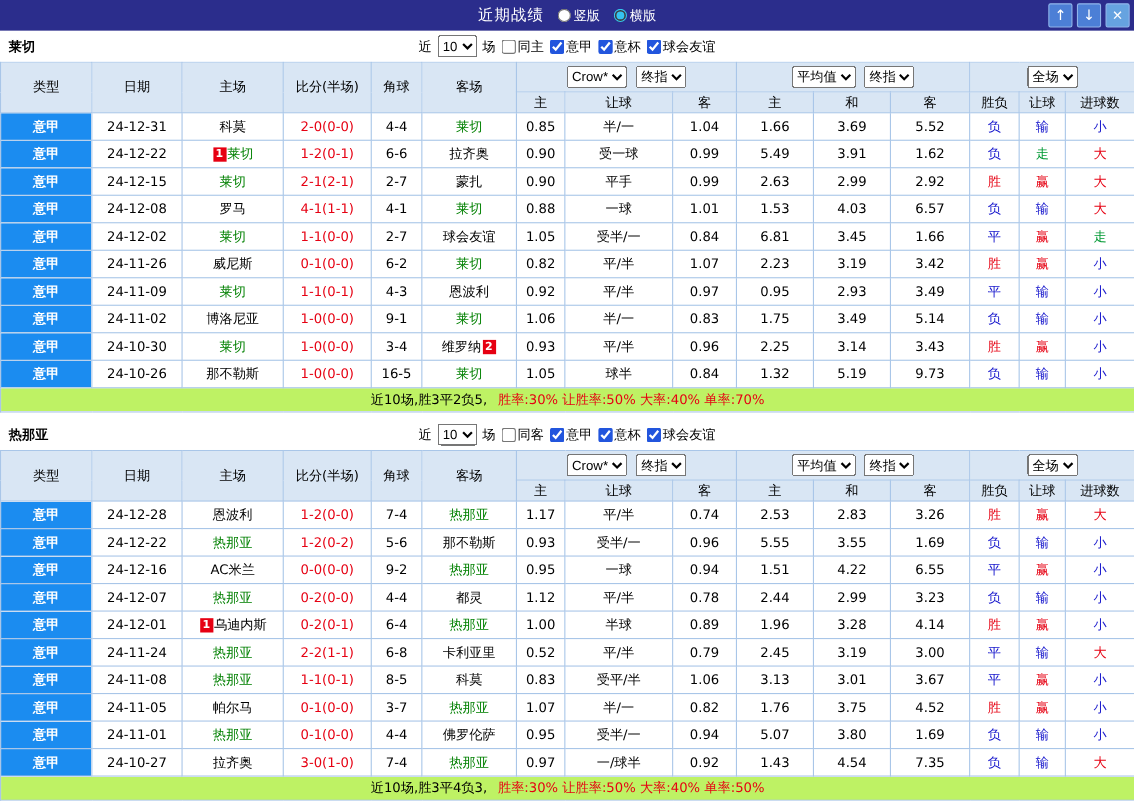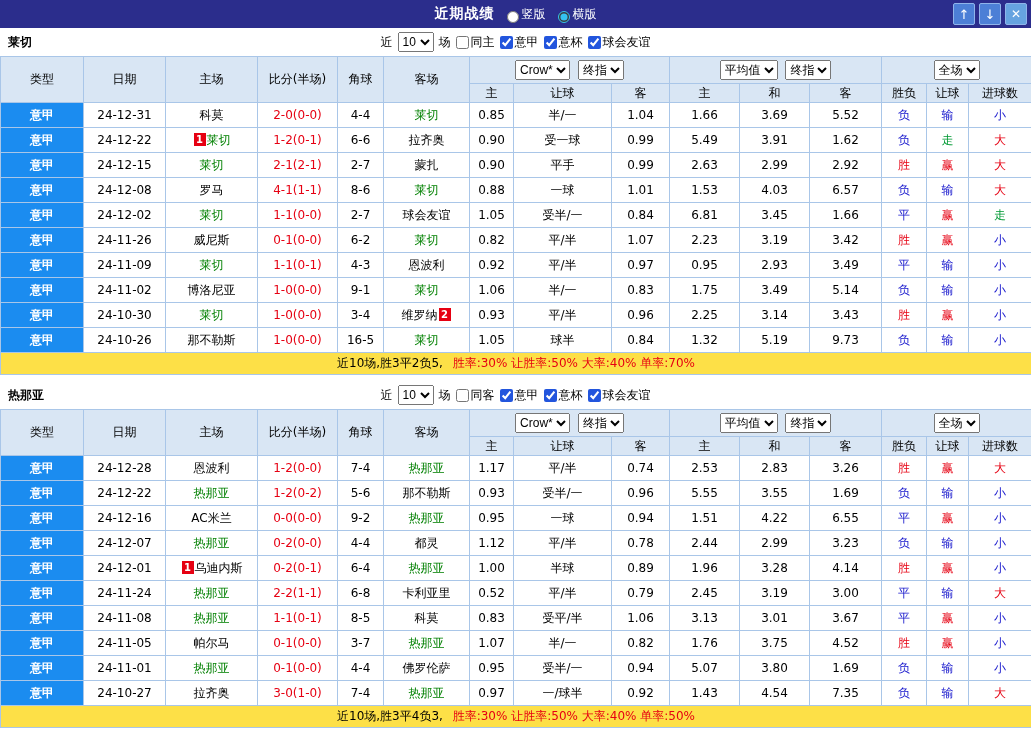--- a/index.html
+++ b/index.html
@@ -9,22 +9,22 @@
     font-family:"DejaVu Sans","Liberation Sans",sans-serif;
     font-size:12px;
     color:#000;
   }
   
   .titlebar {
     height:28px; background:#2b2d8c; color:#fff;
     display:flex; align-items:center; position:relative;
   }
   .title-group { margin:0 auto; display:flex; align-items:center; gap:12px; }
-  .titlebar .title { font-weight:bold; font-size:14px; letter-spacing:1px; }
-  .radio-opt { display:flex; align-items:flex-end; gap:3px; cursor:pointer; font-size:12px; color:#fff; }
+  .titlebar .title { font-weight:normal; font-size:14px; letter-spacing:1px; }
+  .radio-opt { display:flex; align-items:center; gap:3px; cursor:pointer; font-size:12px; color:#fff; }
   .radio-opt input { margin:0; accent-color:#35c4f0; width:12px; height:12px; cursor:pointer; }
   .win-buttons { position:absolute; right:4px; top:3px; display:flex; gap:4px; }
   .win-btn {
     width:22px; height:22px; border:1px solid #8fb4ea; border-radius:2px;
     background:#4c7fd6; color:#fff; font-size:13px; line-height:1;
     display:flex; align-items:center; justify-content:center; cursor:pointer; padding:0;
     font-family:"DejaVu Sans",sans-serif;
   }
   .win-btn.close { background:#66a3e0; font-size:12px; }
   
@@ -46,21 +46,21 @@
   thead select { height:20px; font-size:12px; margin:0 2px; max-width:72px; }
   tbody td { height:25px; background:#fff; }
   td.league { background:#1b8cf0; color:#fff; font-weight:bold; }
   td.score { color:#e60012; }
   .focal { color:#008000; }
   .badge {
     display:inline-block; min-width:12px; height:13px; line-height:13px;
     background:#e60012; color:#fff; font-size:10px; font-weight:bold;
     padding:0 1px; margin:0 1px; vertical-align:1px;
   }
-  tfoot td { height:22px; background:#fde047; }
+  tfoot td { height:22px; background:#bef264; }
   .sum-main { color:#000; }
   .sum-rates { color:#e60012; margin-left:6px; }
   .gap { height:6px; }
 </style>
 </head>
 <body>
 
 <header class="titlebar">
   <div class="title-group">
     <span class="title">近期战绩</span>
@@ -211,21 +211,21 @@
           <td>2.92</td>
           <td style="color: rgb(230, 0, 18);">胜</td>
           <td style="color: rgb(230, 0, 18);">赢</td>
           <td style="color: rgb(230, 0, 18);">大</td>
         </tr>
         <tr>
           <td class="league">意甲</td>
           <td>24-12-08</td>
           <td><span>罗马</span></td>
           <td class="score">4-1(1-1)</td>
-          <td>8-6</td>
+          <td>4-1</td>
           <td><span class="focal">莱切</span></td>
           <td>0.88</td>
           <td>一球</td>
           <td>1.01</td>
           <td>1.53</td>
           <td>4.03</td>
           <td>6.57</td>
           <td style="color: rgb(21, 21, 204);">负</td>
           <td style="color: rgb(21, 21, 204);">输</td>
           <td style="color: rgb(230, 0, 18);">大</td>

